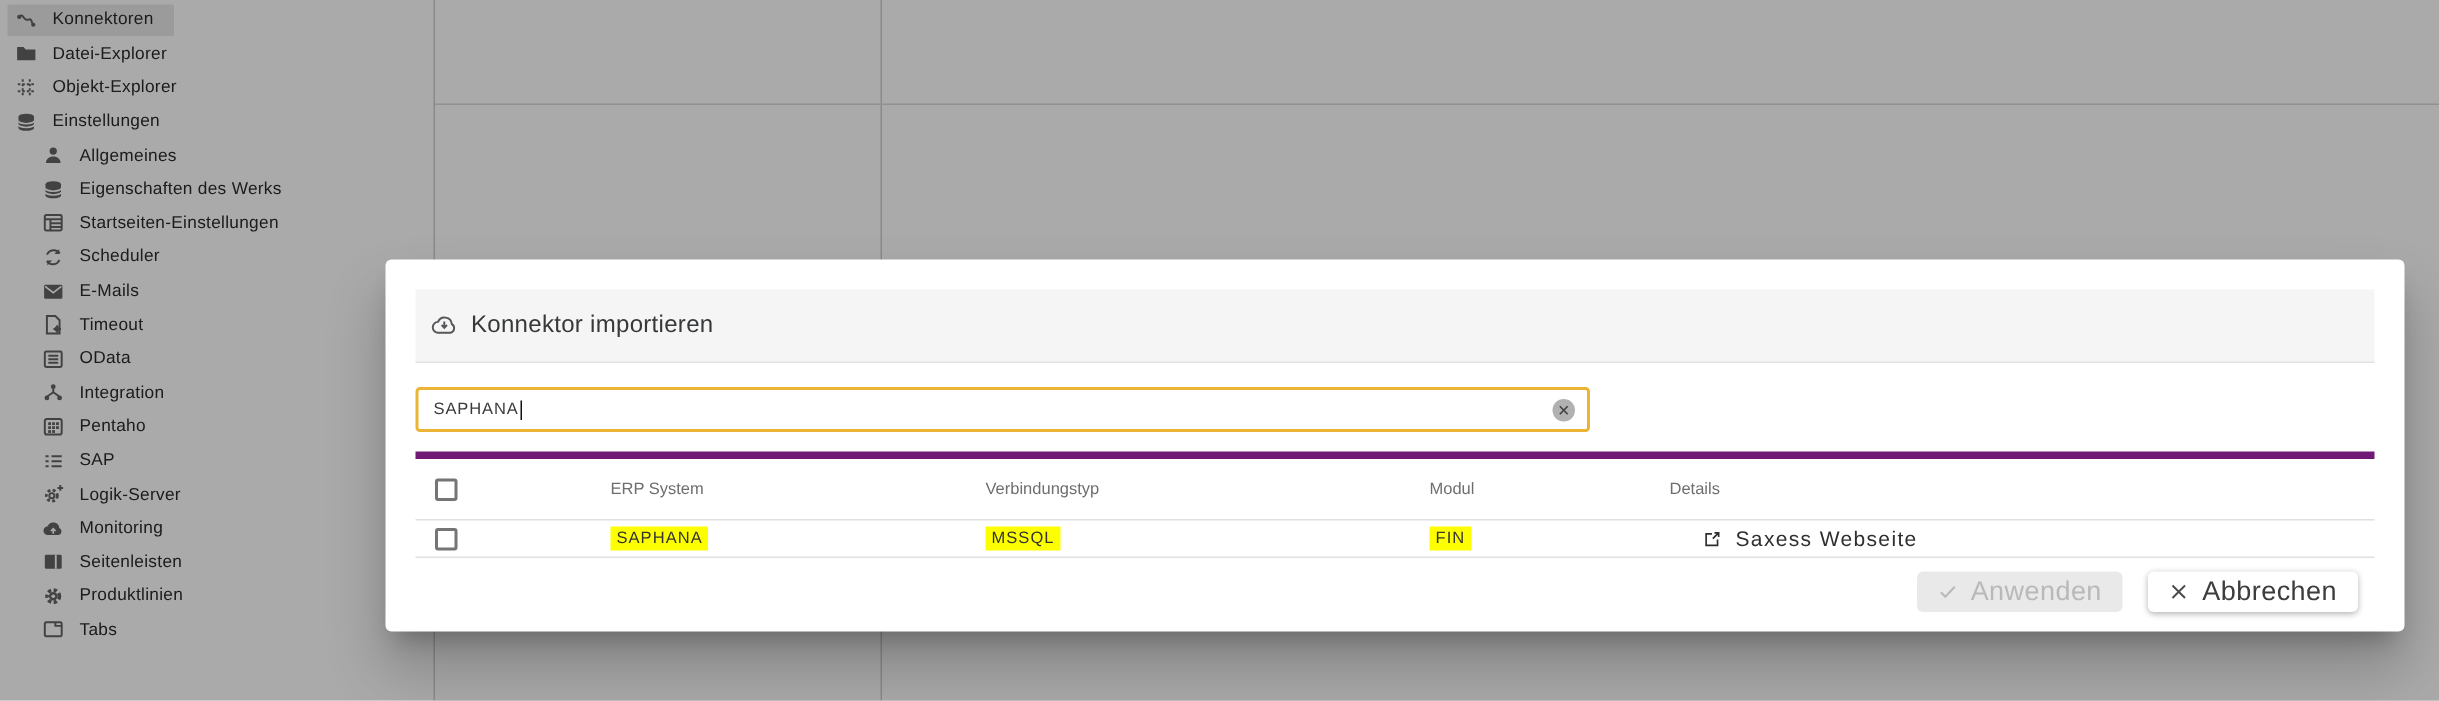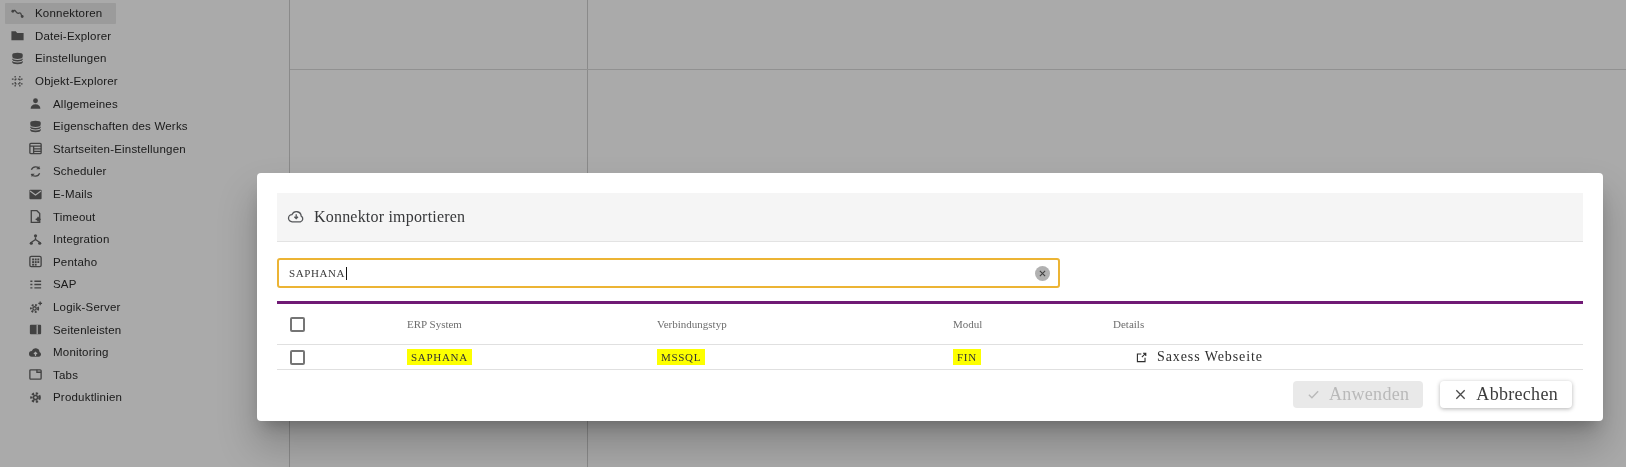--- a/index.html
+++ b/index.html
@@ -27,39 +27,39 @@
 
   .content-vline { position:absolute; left:587px; top:0; bottom:0; width:1px; background:#cfcfcf; }
   .content-hline { position:absolute; left:290px; right:0; top:69px; height:1px; background:#dadada; }
 
   
   .dim { position:absolute; inset:0; background:rgba(0,0,0,0.335); z-index:5; }
 
   
   .modal { position:absolute; left:257px; top:173px; width:1346px; height:248px;
            background:#fff; border-radius:4px; z-index:10;
-           box-shadow:0 11px 15px -7px rgba(0,0,0,.25), 0 24px 38px 3px rgba(0,0,0,.2);font-family:Liberation Serif, serif; }
+           box-shadow:0 11px 15px -7px rgba(0,0,0,.25), 0 24px 38px 3px rgba(0,0,0,.2); }
 
   .modal-header { position:absolute; left:20px; right:20px; top:20px; height:49px;
                   background:#f5f5f5; border-bottom:1px solid #e3e3e3;
                   display:flex; align-items:center; padding-left:10px; }
   .modal-header svg { width:18px; height:18px; margin-right:9px; }
   .modal-title { font-size:16px; font-weight:500; color:#37383a; letter-spacing:0.2px; }
 
   .search-box { position:absolute; left:20px; top:85px; width:783px; height:30px;
                 border:2px solid #ecb434; border-radius:3px; background:#fff;
                 display:flex; align-items:center; padding:0 8px 0 10px; }
   .search-text { font-size:11px; color:#3a3a3a; letter-spacing:0.6px; }
   .caret { display:inline-block; width:1px; height:13px; background:#111; margin-left:1px; }
   .clear-btn { margin-left:auto; width:15px; height:15px; border-radius:50%;
                background:#b1b1b1; display:flex; align-items:center; justify-content:center;
                cursor:pointer; }
   .clear-btn svg { width:7px; height:7px; }
 
-  .tbl { position:absolute; left:20px; right:20px; top:128px; border-top:3px solid #701a75; }
+  .tbl { position:absolute; left:20px; right:20px; top:128px; border-top:5px solid #701a75; }
   .trow { display:flex; align-items:center; border-bottom:1px solid #e0e0e0; }
   .trow.head { height:41px; color:#6e6e6e; font-size:11px; }
   .trow.data { height:25px; color:#333; font-size:11px; }
   .c0 { flex:0 0 130px; padding-left:13px; }
   .c1 { flex:0 0 250px; }
   .c2 { flex:0 0 296px; }
   .c3 { flex:0 0 160px; }
   .c4 { flex:1 1 auto; }
   .trow.data .c4 { padding-left:22px; display:flex; align-items:center; }
   .cbx { width:15px; height:15px; border:2px solid #757575; border-radius:2px;
@@ -106,40 +106,40 @@
         <svg viewBox="0 0 16 16">
             <path class="icf" d="M1.5 3.5h4.6l1.5 1.8h6.9v7.7H1.5z"></path>
           </svg>
       </span>
       <span class="slabel">Datei-Explorer</span>
     </div>
 
     <div class="srow l0">
       <span class="sicon">
         <svg viewBox="0 0 16 16">
+            <path class="ic" stroke-dasharray="1.8 1.4" d="M5.5 2v12M10.5 2v12M2 5.5h12M2 10.5h12"></path>
+          </svg>
+      </span>
+      <span class="slabel">Objekt-Explorer</span>
+    </div>
+
+    <div class="srow l0">
+      <span class="sicon">
+        <svg viewBox="0 0 16 16">
             <g class="icf">
               <ellipse cx="8" cy="4" rx="5.5" ry="2.1"></ellipse>
               <rect x="2.5" y="4" width="11" height="8"></rect>
               <ellipse cx="8" cy="12" rx="5.5" ry="2.1"></ellipse>
             </g>
             <path d="M2.5 6.9a5.5 2.1 0 0 0 11 0M2.5 9.6a5.5 2.1 0 0 0 11 0" stroke="#fff" fill="none" stroke-width="1.1"></path>
           </svg>
       </span>
       <span class="slabel">Einstellungen</span>
     </div>
 
-    <div class="srow l0">
-      <span class="sicon">
-        <svg viewBox="0 0 16 16">
-            <path class="ic" stroke-dasharray="1.8 1.4" d="M5.5 2v12M10.5 2v12M2 5.5h12M2 10.5h12"></path>
-          </svg>
-      </span>
-      <span class="slabel">Objekt-Explorer</span>
-    </div>
-
     <div class="srow l1">
       <span class="sicon">
         <svg viewBox="0 0 16 16">
             <circle class="icf" cx="8" cy="5" r="2.6"></circle>
             <path class="icf" d="M2.8 13.5c0-2.9 2.3-4.6 5.2-4.6s5.2 1.7 5.2 4.6z"></path>
           </svg>
       </span>
       <span class="slabel">Allgemeines</span>
     </div>
 
@@ -192,20 +192,29 @@
       <span class="sicon">
         <svg viewBox="0 0 16 16">
             <path class="ic" d="M3.5 1.8h6l3 3v9.4h-9z"></path>
             <circle class="icf" cx="10.8" cy="11" r="1.9"></circle>
             <path class="ic" d="M10.8 8.3v5.4M8.1 11h5.4" stroke-width="1.1"></path>
           </svg>
       </span>
       <span class="slabel">Timeout</span>
     </div>
 
+    <div class="srow l1">
+      <span class="sicon">
+        <svg viewBox="0 0 16 16">
+            <rect class="ic" x="2" y="2.5" width="12" height="11" rx="1"></rect>
+            <path class="ic" d="M4.5 5.5h7M4.5 8h7M4.5 10.5h7"></path>
+          </svg>
+      </span>
+      <span class="slabel">OData</span>
+    </div>
 
     <div class="srow l1">
       <span class="sicon">
         <svg viewBox="0 0 16 16">
             <path class="ic" d="M8 5.5V8M8 8l-4.3 3M8 8l4.3 3"></path>
             <circle class="icf" cx="8" cy="4" r="1.7"></circle>
             <circle class="icf" cx="3.5" cy="12" r="1.7"></circle>
             <circle class="icf" cx="12.5" cy="12" r="1.7"></circle>
           </svg>
       </span>
@@ -248,56 +257,56 @@
             <circle class="ic" cx="7" cy="9" r="1.8"></circle>
             <path class="ic" d="M13 1.5v4M11 3.5h4"></path>
           </svg>
       </span>
       <span class="slabel">Logik-Server</span>
     </div>
 
     <div class="srow l1">
       <span class="sicon">
         <svg viewBox="0 0 16 16">
+            <path class="icf" d="M4.3 12.5a3.1 3.1 0 0 1-.3-6.2 4.3 4.3 0 0 1 8.3 1.1 2.7 2.7 0 0 1-.5 5.1z"></path>
+            <path d="M8 11.6V8.2M6.3 9.6 8 7.9l1.7 1.7" stroke="#fff" fill="none" stroke-width="1.2"></path>
+          </svg>
+      </span>
+      <span class="slabel">Monitoring</span>
+    </div>
+
+    <div class="srow l1">
+      <span class="sicon">
+        <svg viewBox="0 0 16 16">
             <rect class="icf" x="2" y="3" width="12" height="10" rx="1"></rect>
             <path d="M9.8 3v10" stroke="#fff" fill="none" stroke-width="1.3"></path>
           </svg>
       </span>
       <span class="slabel">Seitenleisten</span>
-    </div>
-
-    <div class="srow l1">
-      <span class="sicon">
-        <svg viewBox="0 0 16 16">
-            <path class="icf" d="M4.3 12.5a3.1 3.1 0 0 1-.3-6.2 4.3 4.3 0 0 1 8.3 1.1 2.7 2.7 0 0 1-.5 5.1z"></path>
-            <path d="M8 11.6V8.2M6.3 9.6 8 7.9l1.7 1.7" stroke="#fff" fill="none" stroke-width="1.2"></path>
-          </svg>
-      </span>
-      <span class="slabel">Monitoring</span>
-    </div>
-
-    <div class="srow l1">
-      <span class="sicon">
-        <svg viewBox="0 0 16 16">
-            <rect class="ic" x="2" y="3" width="12" height="10" rx="1"></rect>
-            <path class="ic" d="M9.5 3v2.6H14"></path>
-          </svg>
-      </span>
-      <span class="slabel">Tabs</span>
     </div>
 
     <div class="srow l1">
       <span class="sicon">
         <svg viewBox="0 0 16 16">
             <circle cx="8" cy="8" r="4.4" fill="none" stroke="#646464" stroke-width="2.6" stroke-dasharray="2.3 1.8"></circle>
             <circle class="icf" cx="8" cy="8" r="3"></circle>
             <circle cx="8" cy="8" r="1.3" fill="#fff"></circle>
           </svg>
       </span>
       <span class="slabel">Produktlinien</span>
+    </div>
+
+    <div class="srow l1">
+      <span class="sicon">
+        <svg viewBox="0 0 16 16">
+            <rect class="ic" x="2" y="3" width="12" height="10" rx="1"></rect>
+            <path class="ic" d="M9.5 3v2.6H14"></path>
+          </svg>
+      </span>
+      <span class="slabel">Tabs</span>
     </div>
 
 
   </div>
 
   <div class="content-vline"></div>
   <div class="content-hline"></div>
 </div>
 
 <div class="dim"></div>

